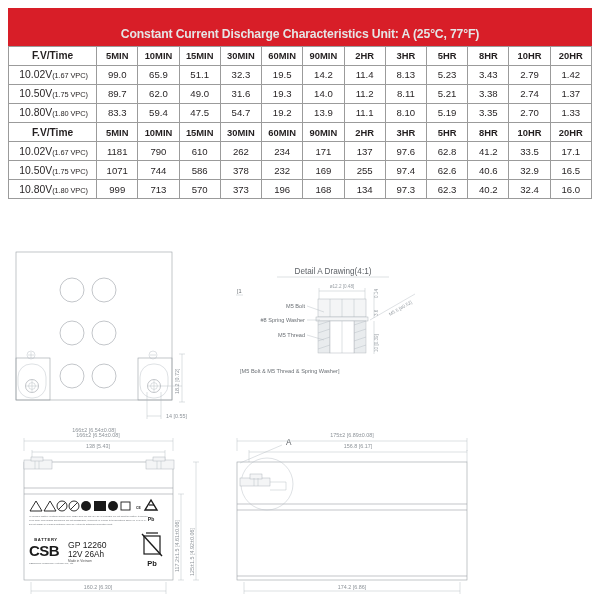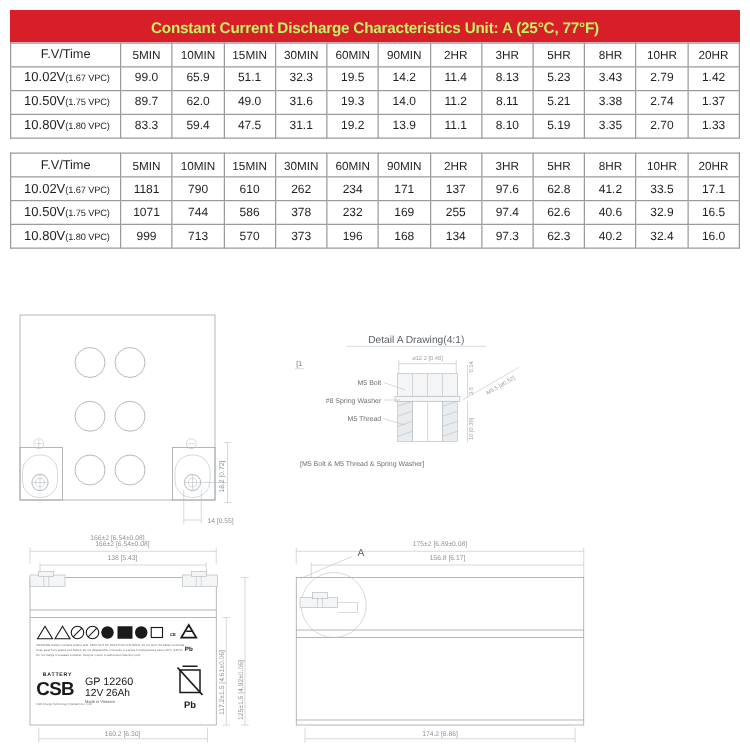--- a/index.html
+++ b/index.html
@@ -19,40 +19,40 @@
     width: 584px;
     border-collapse: collapse;
     table-layout: fixed;
   }
   .spec-table.t1 { top: 8px; }
   .spec-table.t2 { top: 122px; }
 
   .spec-table caption {
     caption-side: top;
     background: #d81e28;
-    color: #bef264;
+    color: #e5e5e5;
     font-weight: bold;
     font-size: 12.2px;
     letter-spacing: -0.15px;
-    padding: 8px 0 5px 0;
+    padding: 20px 0 5px 0;
     line-height: 1.05;
     text-align: center;
   }
   .spec-table th, .spec-table td {
     border: 1px solid #9b9b9b;
     text-align: center;
     font-size: 9.6px;
     color: #231f20;
     height: 19px;
     padding: 0;
     vertical-align: middle;
     background: #ffffff;
   }
   .spec-table thead th {
-    font-weight: normal;
+    font-weight: bold;
     font-size: 9.4px;
   }
   .spec-table thead th.hdr-first { font-size: 10.2px; }
   .spec-table td.rowlabel {
     text-align: center;
     font-size: 10.4px;
     color: #231f20;
     padding-left: 2px;
   }
   .spec-table td.rowlabel .vpc {
@@ -151,21 +151,21 @@
         <td>5.21</td>
         <td>3.38</td>
         <td>2.74</td>
         <td>1.37</td>
       </tr>
       <tr>
         <td class="rowlabel"><span>10.80V</span><span class="vpc">(1.80 VPC)</span></td>
         <td>83.3</td>
         <td>59.4</td>
         <td>47.5</td>
-        <td>31.1</td>
+        <td>54.7</td>
         <td>19.2</td>
         <td>13.9</td>
         <td>11.1</td>
         <td>8.10</td>
         <td>5.19</td>
         <td>3.35</td>
         <td>2.70</td>
         <td>1.33</td>
       </tr>
     </tbody>

